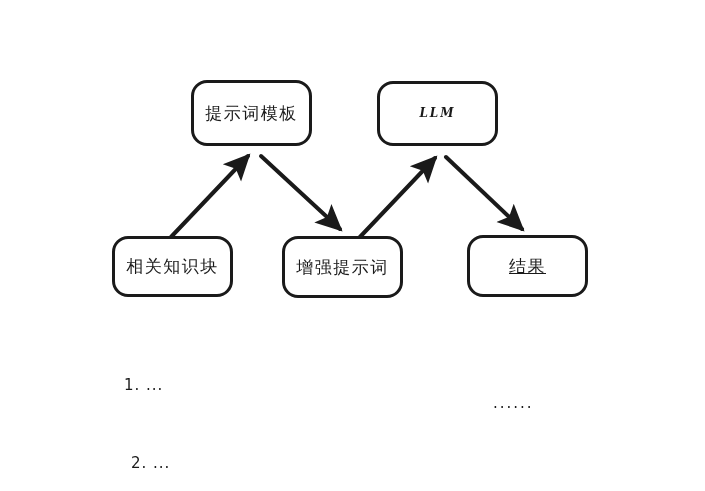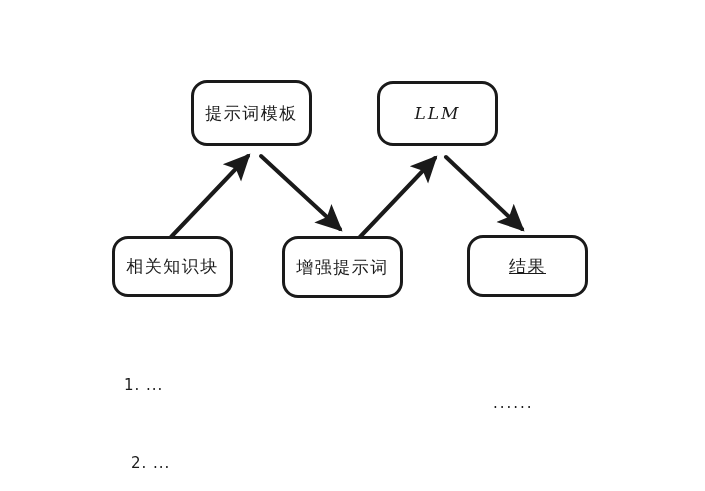--- a/index.html
+++ b/index.html
@@ -44,22 +44,23 @@
   .node-label {
     font-size: 17px;
     letter-spacing: 1.5px;
     line-height: 1.1;
     color: #1a1a1a;
     white-space: nowrap;
   }
   .node-label.latin {
     font-family: "DejaVu Serif", "Liberation Serif", serif;
     font-style: italic;
-    font-size: 17px;
+    font-size: 12px;
     letter-spacing: 2px;
+    font-weight: bold;
   }
   
   #node-prompt-template { left: 172px; top: 80px;  width: 121px; height: 66px; }
   #node-llm            { left: 358px; top: 81px;  width: 121px; height: 65px; }
   #node-knowledge      { left: 93px;  top: 236px; width: 121px; height: 61px; }
   #node-augmented      { left: 263px; top: 236px; width: 121px; height: 62px; }
   #node-result         { left: 448px; top: 235px; width: 121px; height: 62px; text-decoration: underline; }
 
   .annotation {
     position: absolute;

